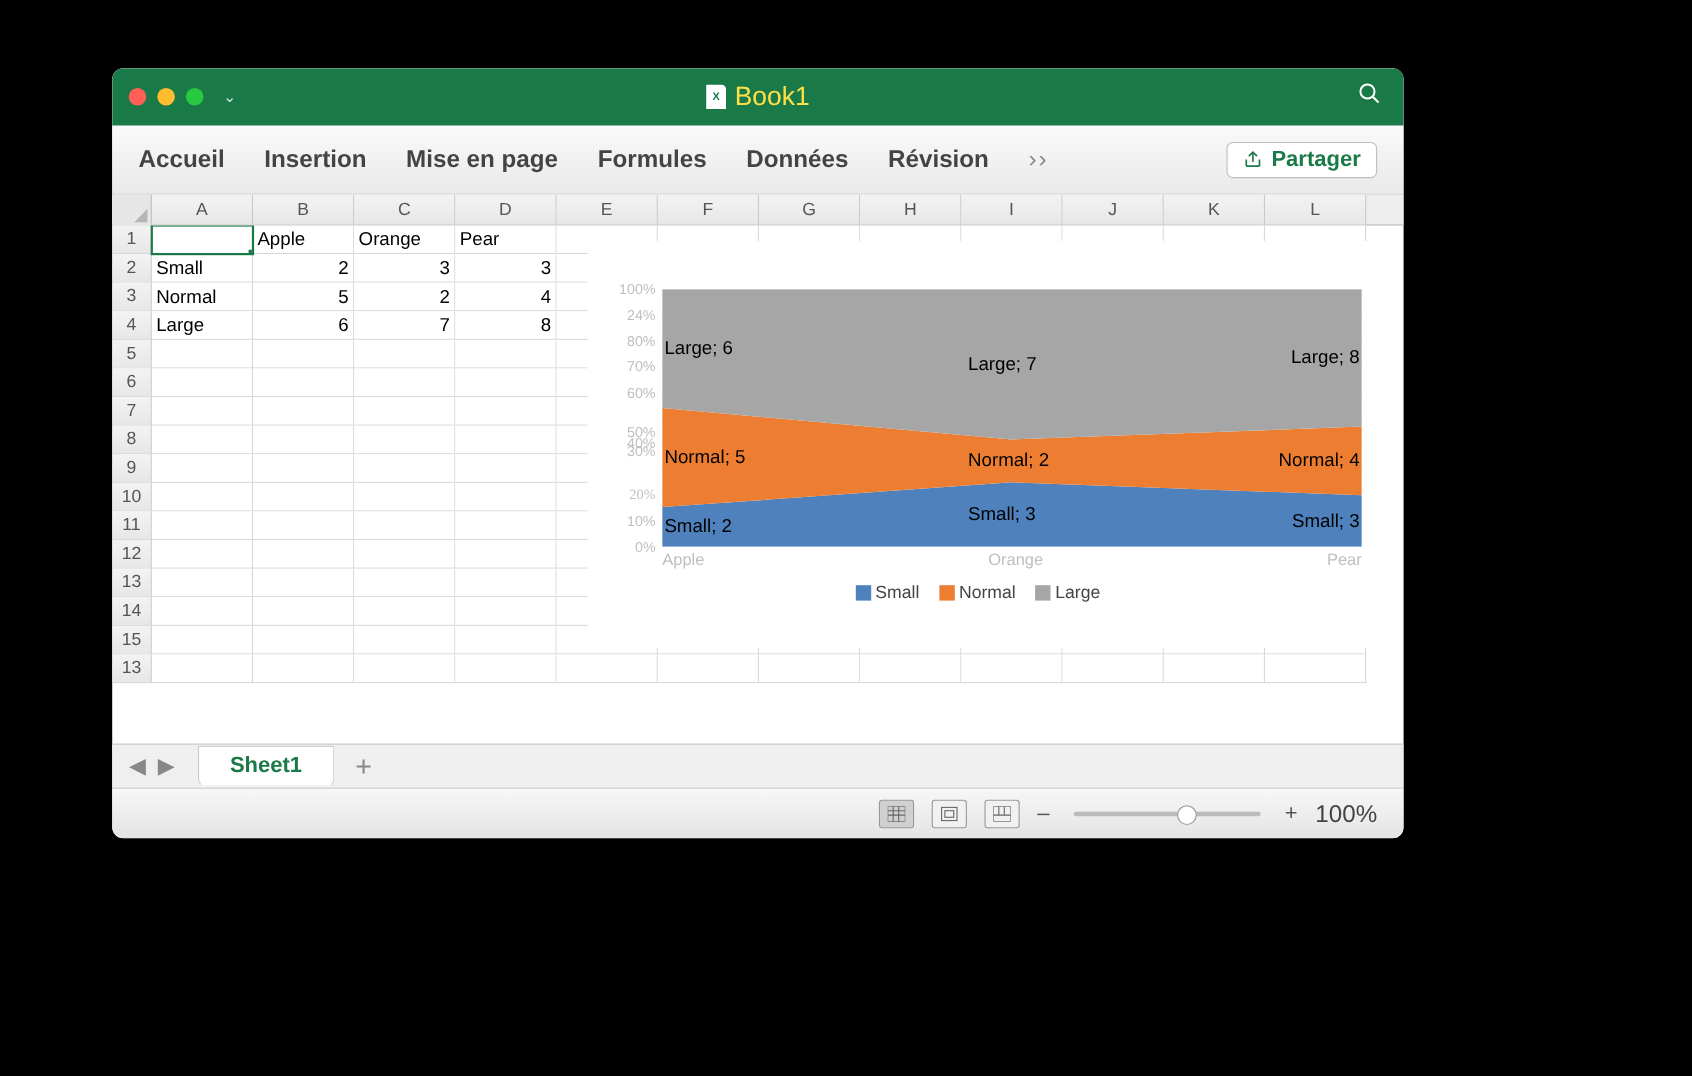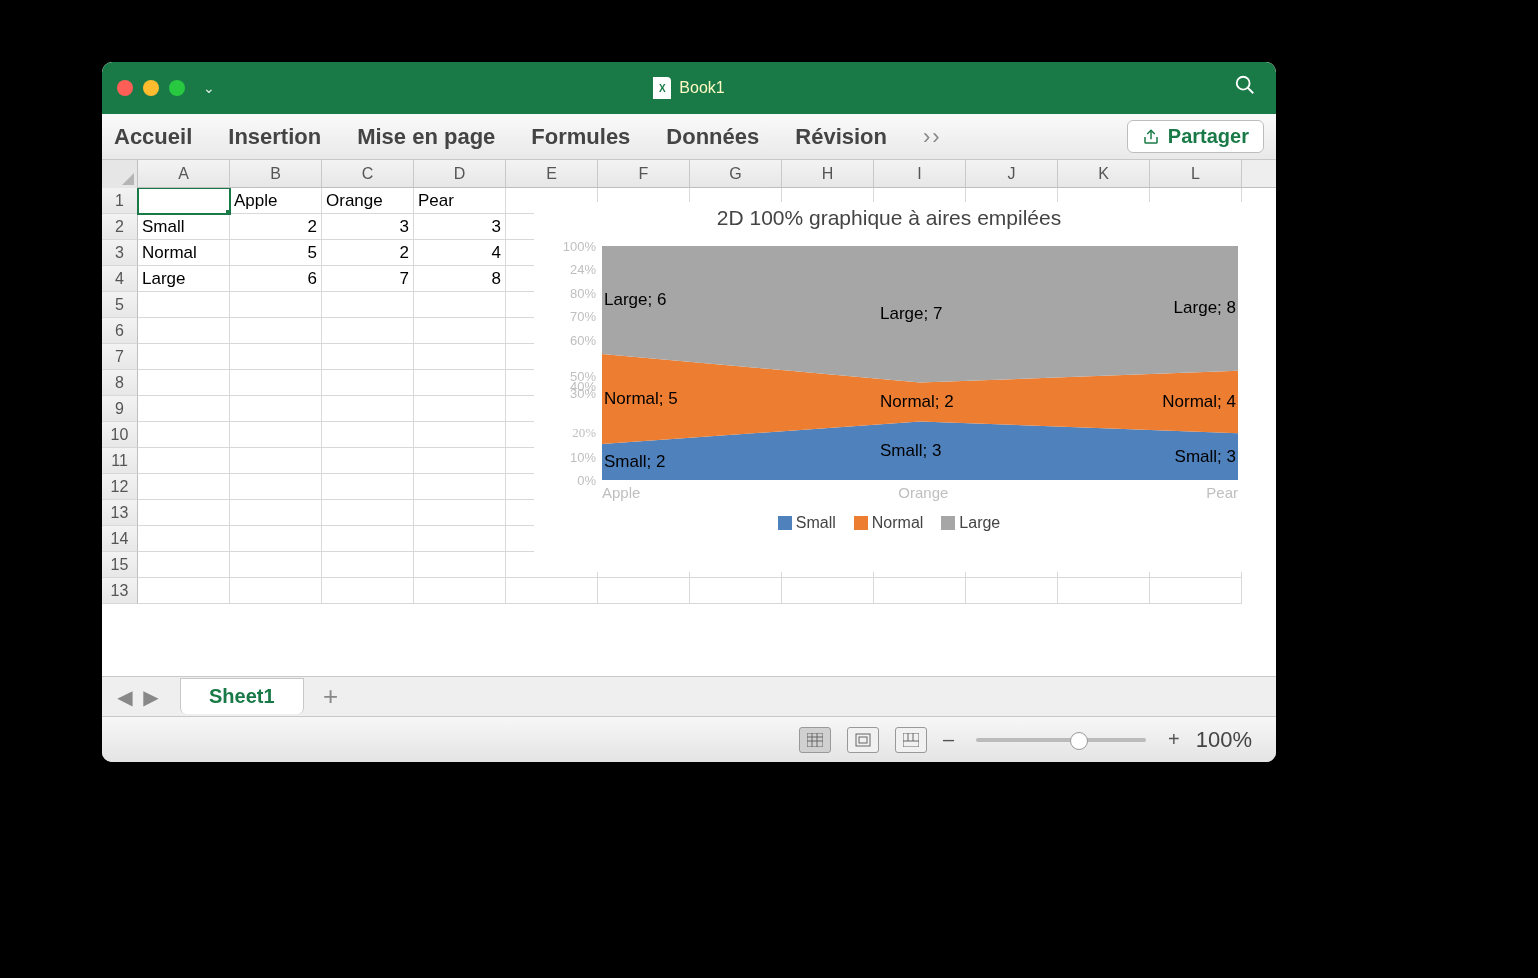--- a/index.html
+++ b/index.html
@@ -35,39 +35,39 @@
   .traffic { display: flex; gap: 10px; margin-left: 15px; }
   .tl { width: 16px; height: 16px; border-radius: 50%; }
   .tl.red { background: #ff5f57; }
   .tl.yellow { background: #febc2e; }
   .tl.green { background: #28c840; }
   .tb-chevron { margin-left: 18px; color: #fff; opacity: .85; font-size: 14px;}
   .tb-center {
     position: absolute; left: 0; right: 0;
     display: flex; justify-content: center; align-items: center; gap: 8px;
     pointer-events: none;
-    color: #fef9c3; font-size: 16px; font-weight: 500;
+    color: #fde047; font-size: 24px; font-weight: 500;
   }
   .tb-fileicon {
     width: 18px; height: 22px; background: #fff;
     display: inline-flex; align-items: center; justify-content: center;
     color: #1a7a47; font-size: 10px; font-weight: bold;
     border-top-right-radius: 4px;
     position: relative;
   }
   .tb-fileicon::before { content: "X"; }
   .tb-search {
     position: absolute; right: 20px; color: #fff; font-size: 22px;
   }
   .ribbon-tabs {
-    height: 46px;
+    height: 63px;
     background: linear-gradient(#fafafa,#e9e9e9);
     border-bottom: 1px solid #c8c8c8;
     display: flex; align-items: center;
-    padding: 0 12px;
+    padding: 0 24px;
     gap: 36px;
     font-size: 22px;
     color: #444;
   }
   .ribbon-tabs .tab { font-weight: 600; cursor: default;}
   .ribbon-more { color: #888; font-size: 22px; }
   .share-btn {
     margin-left: auto;
     border: 1px solid #bdbdbd;
     border-radius: 6px;
@@ -477,21 +477,20 @@
           <div class="cell"></div>
           <div class="cell"></div>
           <div class="cell"></div>
           <div class="cell"></div>
           <div class="cell"></div>
           <div class="cell"></div>
         </div>
       </div>
 
     <div class="chart">
-      <div class="chart-title">2D 100% graphique à aires empilées</div>
       <div class="yaxis" id="yaxis">
           <div class="ytick" style="top: 234px;">0%</div>
           <div class="ytick" style="top: 210.6px;">10%</div>
           <div class="ytick" style="top: 187.2px; font-family: Liberation Serif, serif;">20%</div>
           <div class="ytick" style="top: 147px;">30%</div>
           <div class="ytick" style="top: 140.4px;">40%</div>
           <div class="ytick" style="top: 130px; margin-left: 35px;">50%</div>
           <div class="ytick" style="top: 93.6px;">60%</div>
           <div class="ytick" style="top: 70.2px;">70%</div>
           <div class="ytick" style="top: 46.8px;">80%</div>

